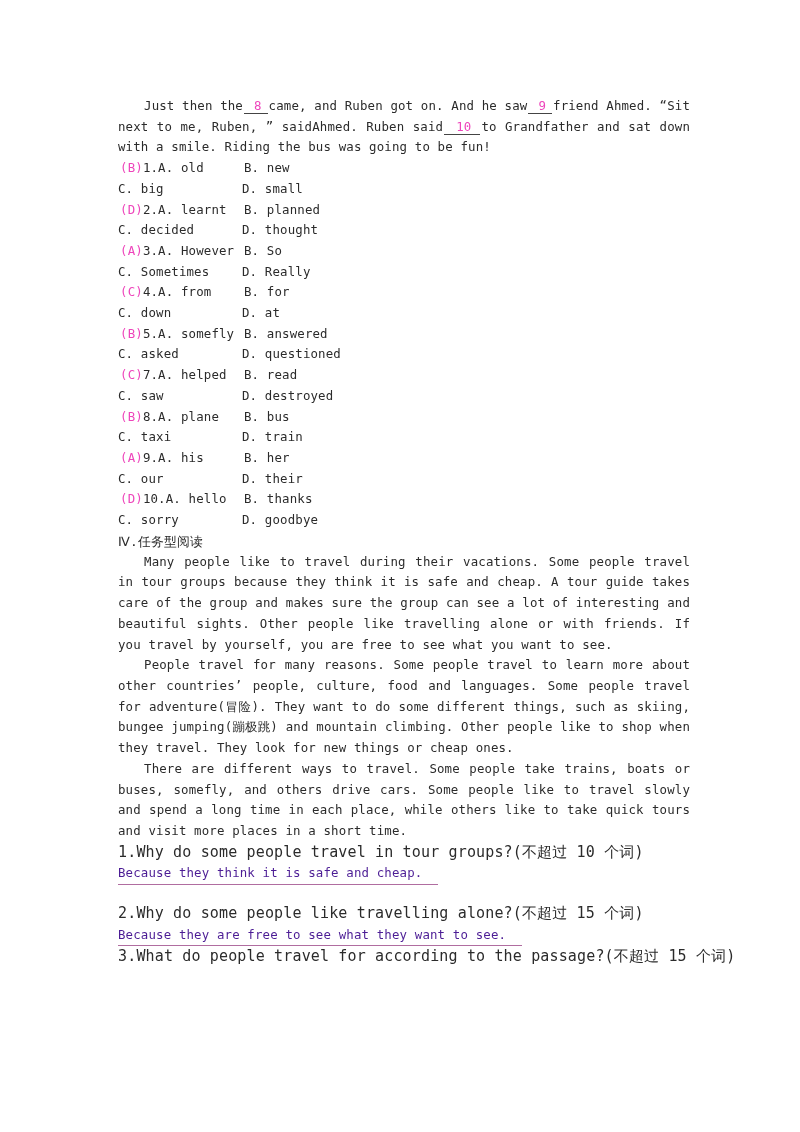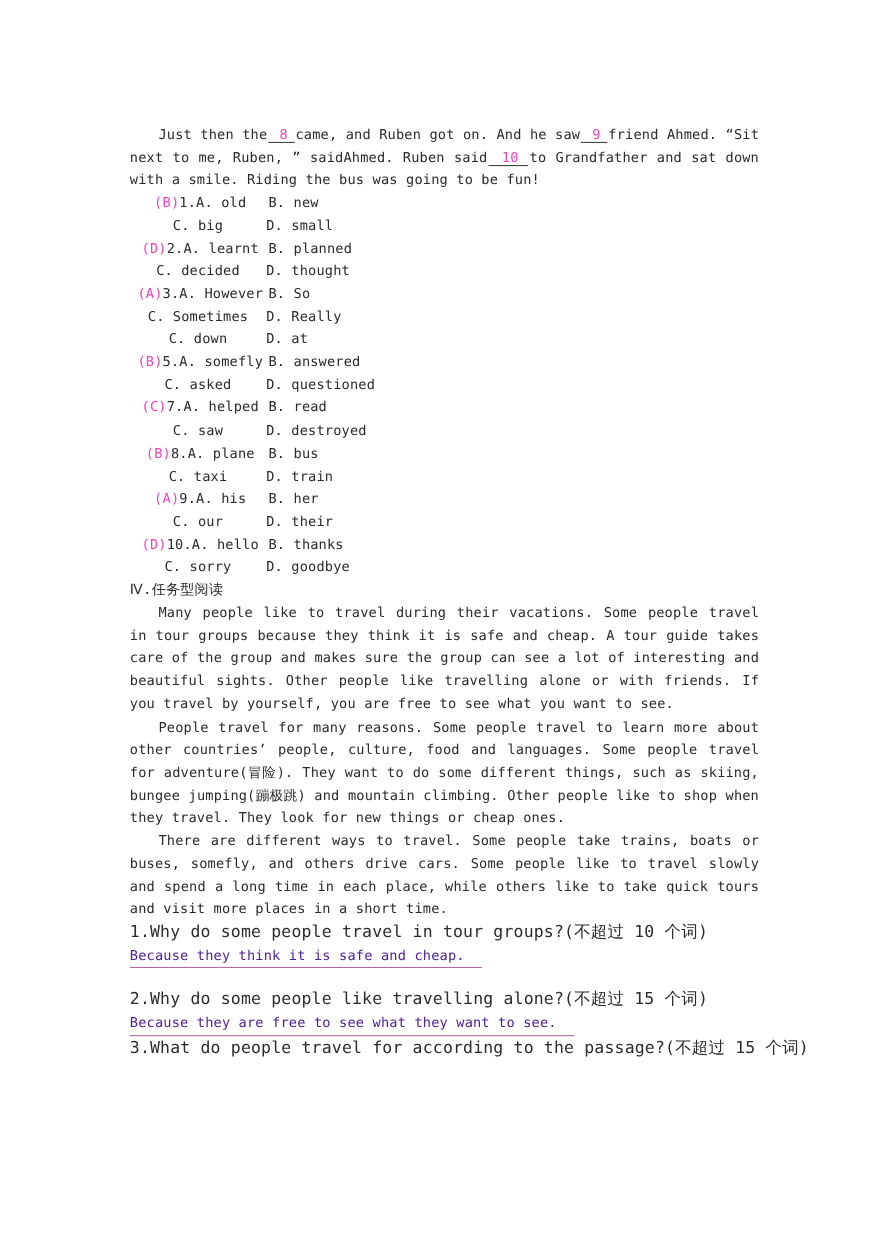--- a/index.html
+++ b/index.html
@@ -12,21 +12,21 @@
     height: 1132px;
     position: relative;
     font-family: "DejaVu Sans Mono", "Liberation Mono", monospace;
     color: #2b2b2b;
     overflow: hidden;
   }
 
   .page {
     position: absolute;
     left: 0;
-    top: 16px;
+    top: 0;
     width: 800px;
     height: 892px;
     padding: 96px 110px 0 118px;
     box-sizing: border-box;
   }
 
   
   .para {
     font-size: 12.4px;
     line-height: 20.7px;
@@ -55,21 +55,20 @@
   .mc-row {
     display: flex;
     font-size: 12.4px;
     line-height: 20.7px;
     letter-spacing: 0.15px;
   }
   .mc-row .col-a {
     width: 124px;
     flex: 0 0 124px;
     white-space: nowrap;
-    text-align: center;
   }
   .mc-row .col-b {
     white-space: nowrap;
   }
   .ans-key {
     color: #ee44bb;
   }
   .mc-row.row-top .col-a { padding-left: 2px; }
   .mc-row.row-bot .col-a { padding-left: 0px; }
 
@@ -135,20 +134,24 @@
 
     <div class="mc-row row-top">
       <span class="col-a"><span class="ans-key">(<span>A</span>)</span><span>3.</span><span>A. However</span></span>
       <span class="col-b">B. So</span>
     </div>
     <div class="mc-row row-bot">
       <span class="col-a">C. Sometimes</span>
       <span class="col-b">D. Really</span>
     </div>
 
+    <div class="mc-row row-top">
+      <span class="col-a"><span class="ans-key">(<span>C</span>)</span><span>4.</span><span>A. from</span></span>
+      <span class="col-b">B. for</span>
+    </div>
     <div class="mc-row row-bot">
       <span class="col-a">C. down</span>
       <span class="col-b">D. at</span>
     </div>
 
     <div class="mc-row row-top">
       <span class="col-a"><span class="ans-key">(<span>B</span>)</span><span>5.</span><span>A. somefly</span></span>
       <span class="col-b">B. answered</span>
     </div>
     <div class="mc-row row-bot">

